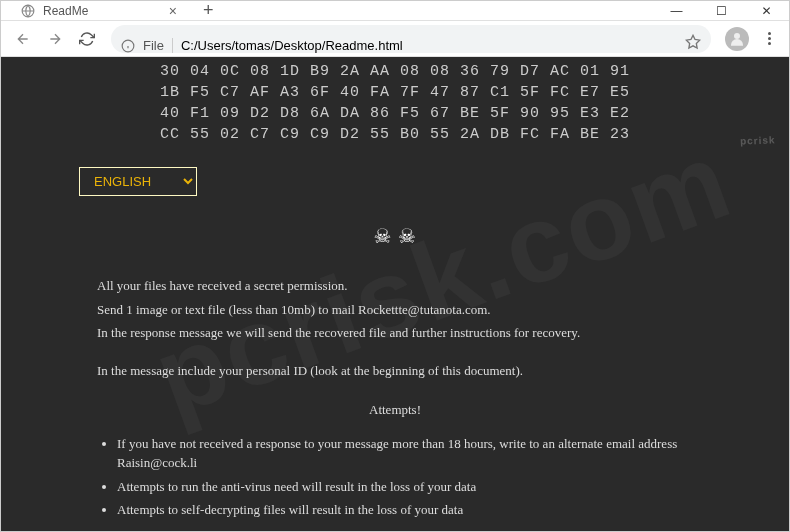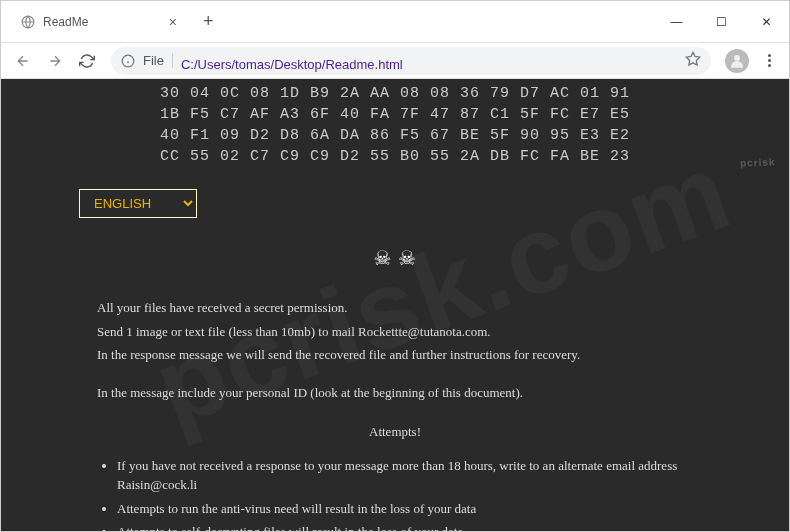--- a/index.html
+++ b/index.html
@@ -1,39 +1,39 @@
 <!DOCTYPE html>
 <html><head>
   <meta charset="utf-8">
   <style>
     * { margin: 0; padding: 0; box-sizing: border-box; }
     body { font-family: -apple-system, BlinkMacSystemFont, "Segoe UI", Arial, sans-serif; background: #f0f0f0; width: 790px; height: 532px; overflow: hidden; position: relative; }
     
     .window { background: #fff; border: 1px solid #ccc; width: 790px; height: 532px; display: flex; flex-direction: column; }
     
-    .titlebar { height: 42px; background: #fff; display: flex; align-items: center; border-bottom: 1px solid #e0e0e0; }
+    .titlebar { height: 20px; background: #fff; display: flex; align-items: center; border-bottom: 1px solid #e0e0e0; }
     .tab-strip { display: flex; align-items: center; height: 100%; padding-left: 8px; flex: 1; }
     .tab { display: flex; align-items: center; gap: 8px; padding: 6px 12px; background: #fff; border-top-left-radius: 6px; border-top-right-radius: 6px; font-size: 12px; color: #555; height: 100%; min-width: 180px; }
     .tab-favicon { width: 14px; height: 14px; display: flex; align-items: center; justify-content: center; color: #888; }
     .tab-favicon svg { width: 14px; height: 14px; }
     .tab-title { flex: 1; }
     .tab-close { color: #666; font-size: 14px; cursor: pointer; }
     .newtab-btn { margin-left: 6px; color: #555; font-size: 18px; padding: 0 8px; cursor: pointer; }
     .window-controls { display: flex; height: 100%; }
     .win-btn { width: 45px; height: 100%; display: flex; align-items: center; justify-content: center; color: #333; cursor: pointer; font-size: 12px; }
     
     .toolbar { height: 36px; background: #fff; display: flex; align-items: center; padding: 0 8px; gap: 4px; border-bottom: 1px solid #e0e0e0; }
     .nav-btn { width: 28px; height: 28px; border-radius: 50%; display: flex; align-items: center; justify-content: center; color: #888; cursor: pointer; }
     .nav-btn.enabled { color: #555; }
     .nav-btn svg { width: 16px; height: 16px; }
-    .addr-bar { flex: 1; height: 28px; background: #f1f3f4; border-radius: 14px; display: flex; align-items: center; padding: 0 10px; gap: 8px; font-size: 13px; color: #555; margin: 0 6px; }
+    .addr-bar { flex: 1; height: 28px; background: #f1f3f4; border-radius: 14px; display: flex; align-items: flex-end; padding: 0 10px; gap: 8px; font-size: 13px; color: #555; margin: 0 6px; }
     .addr-icon { color: #777; display: flex; }
     .addr-icon svg { width: 14px; height: 14px; }
     .addr-prefix { color: #555; border-right: 1px solid #ccc; padding-right: 8px; font-size: 13px; }
-    .addr-text { flex: 1; color: #4c1d95; margin-top: 8px; }
+    .addr-text { flex: 1; color: #000000; margin-top: 8px; }
     .star-btn { color: #777; cursor: pointer; }
     .star-btn svg { width: 16px; height: 16px; }
     .avatar { width: 24px; height: 24px; border-radius: 50%; background: #bbb; display: flex; align-items: center; justify-content: center; margin: 0 4px; }
     .avatar svg { width: 18px; height: 18px; fill: #eee; }
     .menu-dots { padding: 0 6px; cursor: pointer; color: #555; display: flex; flex-direction: column; gap: 2px; align-items: center; justify-content: center; width: 24px; }
     .menu-dots span { width: 3px; height: 3px; background: #555; border-radius: 50%; }
     
     .viewport { flex: 1; background: #2a2a2a; overflow: hidden; position: relative; }
     .page-content { padding: 0; color: #ddd; position: relative; }
     

